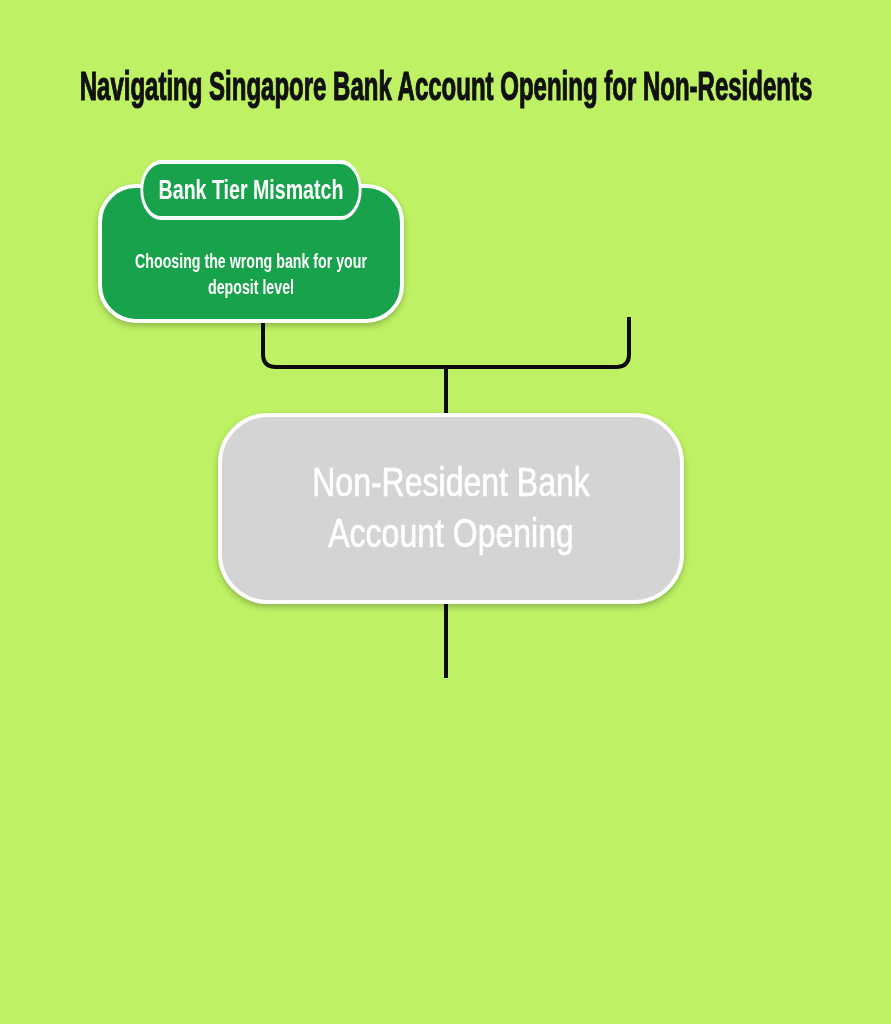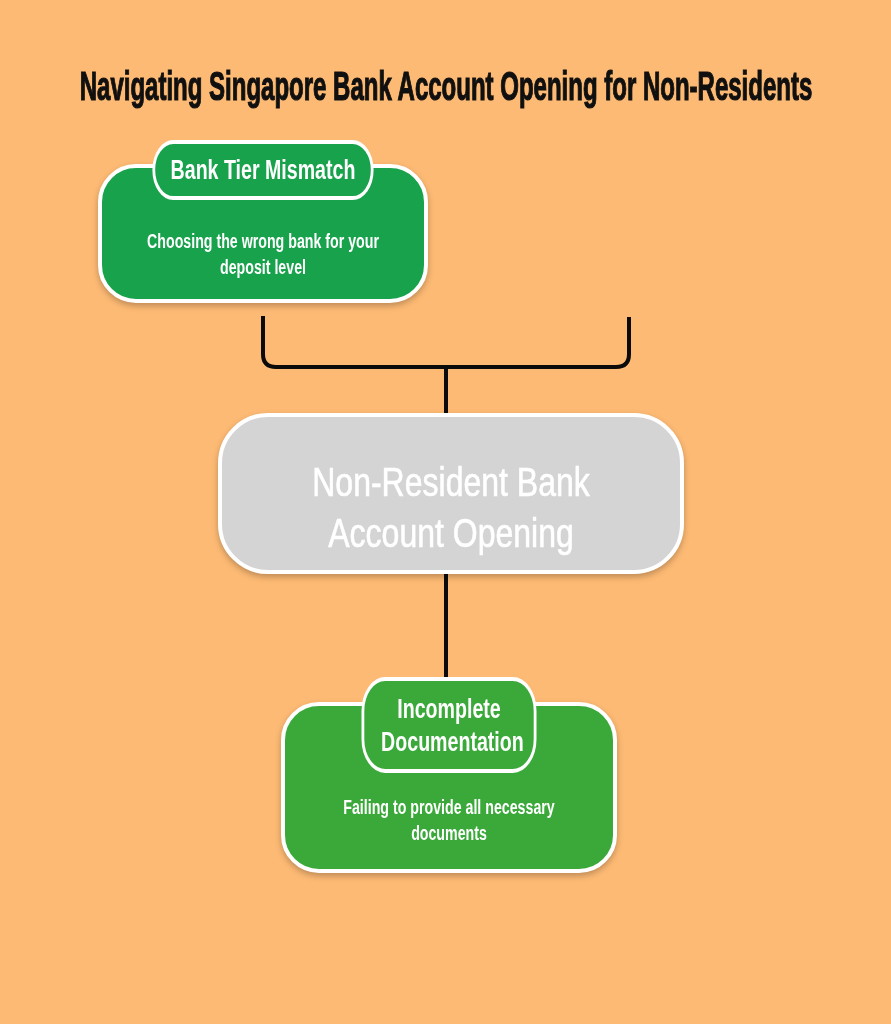--- a/index.html
+++ b/index.html
@@ -35,25 +35,25 @@
   }
   
   .card {
     position: absolute;
     box-sizing: border-box;
     border: 4px solid #fff;
     border-radius: 38px;
     z-index: 1;
     box-shadow: 0 3px 6px rgba(0,0,0,0.25);
   }
-  .card-bank-tier   { left: 98px;  top: 164px; width: 330px; height: 139px; padding-left: 32px; }
+  .card-bank-tier   { left: 98px;  top: 184px; width: 306px; height: 139px; padding-left: 32px; }
   .card-nationality { left: 463px; top: 180px; width: 334px; height: 140px; }
   .card-docs        { left: 281px; top: 702px; width: 336px; height: 171px; }
   .card-center {
-    left: 218px; top: 413px; width: 466px; height: 161px;
+    left: 218px; top: 413px; width: 466px; height: 191px;
     border-radius: 50px;
   }
   
   .pill {
     position: absolute;
     top: -28px;
     left: 50%;
     transform: translateX(-50%) scaleX(0.70);
     box-sizing: border-box;
     border: 4px solid #fff;
@@ -99,38 +99,34 @@
     text-align: center;
     font-size: 40px;
     font-weight: 400;
     line-height: 51px;
     -webkit-text-stroke: 0.6px currentColor;
   }
 </style>
 </head>
 <body>
 
-<div id="canvas" style="background: #fdba74;">
+<div id="canvas" style="background: #bef264;">
 
   <div class="diagram-title" style="color: rgb(16, 16, 16);">Navigating Singapore Bank Account Opening for Non-Residents</div>
 
   <svg class="connectors" width="891" height="1024" viewBox="0 0 891 1024">
     <path d="M263,316 V354 Q263,367 276,367 H616 Q629,367 629,354 V317" fill="none" stroke-width="4" stroke="#0b0b0b"></path>
     <path d="M446,367 V414" fill="none" stroke-width="4" stroke="#0b0b0b"></path>
     <path d="M446,573 V678" fill="none" stroke-width="4" stroke="#0b0b0b"></path>
   </svg>
 
   <div class="card card-bank-tier" style="background: rgb(23, 162, 75); color: rgb(255, 255, 255); border-color: rgb(255, 255, 255);">
     <div class="pill" style="background: rgb(23, 162, 75); border-color: rgb(255, 255, 255);">Bank Tier Mismatch</div>
     <div class="card-body-text">Choosing the wrong bank for your deposit level</div>
   </div>
 
 
   <div class="card card-center" style="background: rgb(212, 212, 212); color: rgb(255, 255, 255); border-color: rgb(255, 255, 255);">
     <div class="center-label">Non-Resident Bank Account Opening</div>
   </div>
 
-  <div class="card card-docs" style="background: rgb(58, 169, 58); color: rgb(255, 255, 255); border-color: rgb(255, 255, 255);">
-    <div class="pill two-line" style="background: rgb(58, 169, 58); border-color: rgb(255, 255, 255);">Incomplete Documentation</div>
-    <div class="card-body-text">Failing to provide all necessary documents</div>
-  </div>
 
 </div>
 
 </body></html>

